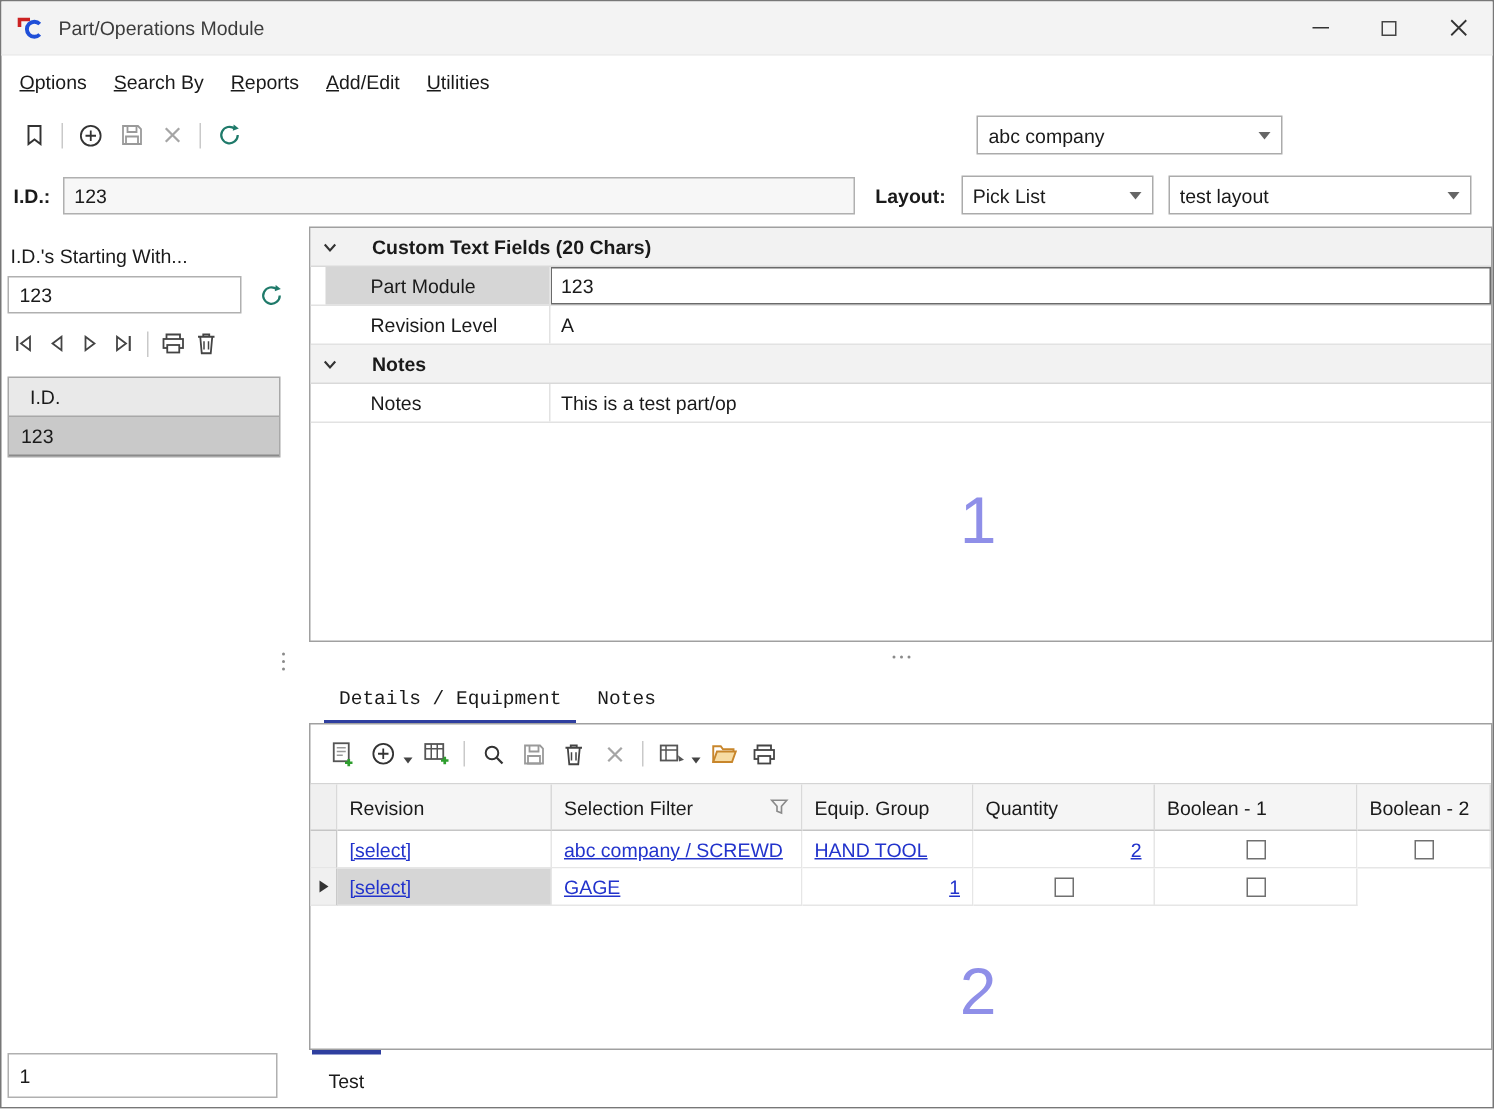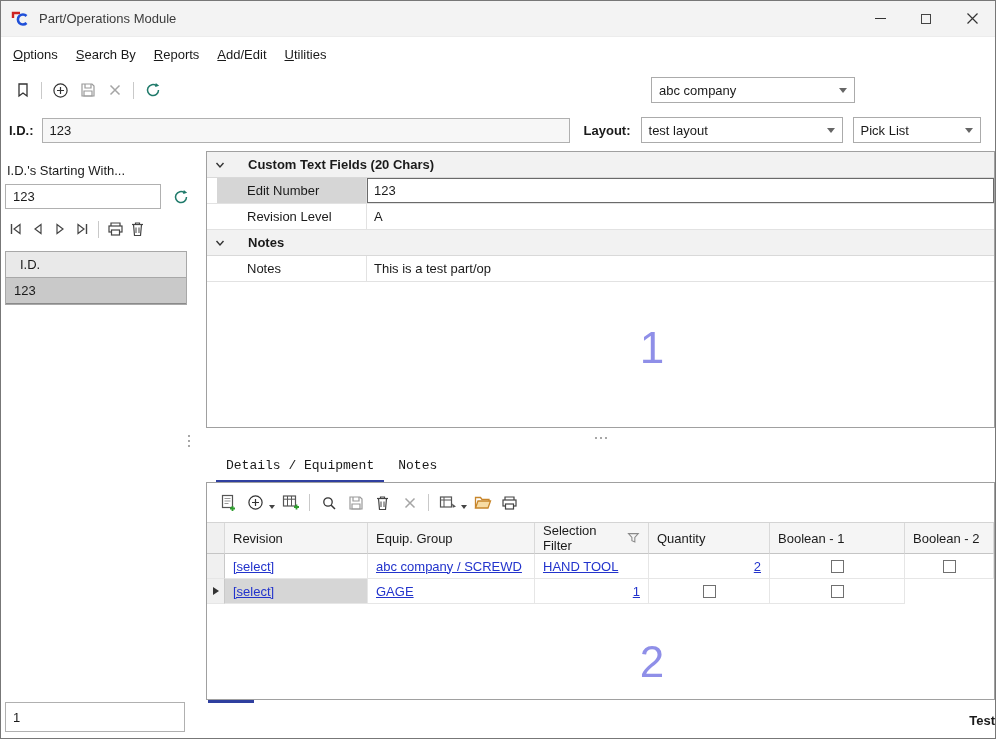--- a/index.html
+++ b/index.html
@@ -86,21 +86,21 @@
   .gc{border-right:1px solid #e6e6e6;border-bottom:1px solid #e6e6e6;height:25px;display:flex;align-items:center;padding:0 8px;background:#fff;}
   .gc.selcell{background:#f0f0f0;border-right:1px solid #c9c9c9;padding:0;justify-content:center;}
   .gc.qty{justify-content:flex-end;}
   .gc.boolc{justify-content:center;}
   .gc.current{background:#d6d6d6;}
   .row-marker{width:0;height:0;border-top:4.5px solid transparent;border-bottom:4.5px solid transparent;border-left:6px solid #333;}
   a.link{color:var(--link);text-decoration:underline;cursor:pointer;}
   .checkbox{width:13px;height:13px;border:1px solid #707070;background:#fff;}
   .footer{flex:0 0 38px;position:relative;}
   .footer-indicator{position:absolute;top:0;left:2px;width:46px;height:3px;background:var(--accent);}
-  .footer-tab{font-weight:bold;padding:13px 0 0 13px;text-align:right;}
+  .footer-tab{font-weight:normal;padding:13px 0 0 13px;}
   svg{display:block;}
 </style>
 </head>
 <body>
 
 <div class="window">
 
   <div class="titlebar">
     <span>
       <svg width="20" height="18" viewBox="0 0 20 18">
@@ -166,26 +166,26 @@
     <div class="combo company-combo">
       <span>abc company</span>
       <span class="tri"></span>
     </div>
   </div>
 
   <div class="idrow">
     <span class="blabel">I.D.:</span>
     <input class="txt id-input" value="123" style="">
     <span class="blabel layout-label">Layout:</span>
+    <div class="combo picklist-combo">
+      <span>Pick List</span>
+      <span class="tri"></span>
+    </div>
     <div class="combo layout-combo">
       <span>test layout</span>
-      <span class="tri"></span>
-    </div>
-    <div class="combo picklist-combo">
-      <span>Pick List</span>
       <span class="tri"></span>
     </div>
   </div>
 
   <div class="body">
 
     <div class="sidebar">
       <div class="side-label">I.D.'s Starting With...</div>
       <div class="filter-row">
         <input class="txt filter-input" value="123" style="">
@@ -253,21 +253,21 @@
 
       <div class="prop-panel">
         <div class="section-head">
           <svg width="12" height="12" viewBox="0 0 12 12">
               <path d="M2.5 4l3.5 4 3.5-4" fill="none" stroke="#333" stroke-width="1.4"></path>
             </svg>
           <span>Custom Text Fields (20 Chars)</span>
         </div>
         <div class="prop-row">
           <span class="prop-ind"></span>
-          <span class="prop-label selected">Edit Number</span>
+          <span class="prop-label selected">Part Module</span>
           <span class="prop-value focused">123</span>
         </div>
         <div class="prop-row">
           <span class="prop-ind"></span>
           <span class="prop-label">Revision Level</span>
           <span class="prop-value">A</span>
         </div>
         <div class="section-head">
           <svg width="12" height="12" viewBox="0 0 12 12">
               <path d="M2.5 4l3.5 4 3.5-4" fill="none" stroke="#333" stroke-width="1.4"></path>
@@ -367,27 +367,27 @@
                   <rect x="2" y="5" width="13" height="6" fill="none" stroke="#444" stroke-width="1.2"></rect>
                   <rect x="4.5" y="9" width="8" height="5" fill="#fff" stroke="#444" stroke-width="1.2"></rect>
                 </svg>
             </div>
           </div>
 
           <div class="equip-grid">
 
             <div class="gh sel-col"></div>
             <div class="gh">Revision</div>
-            <div class="gh">Equip. Group</div>
             <div class="gh gh-filter">
               <span>Selection Filter</span>
               <svg width="13" height="12" viewBox="0 0 13 12">
                   <path d="M1.5 1.5h10L8 5.5V10l-3-1.2V5.5z" fill="none" stroke="#8a8a8a" stroke-width="1.1"></path>
                 </svg>
             </div>
+            <div class="gh">Equip. Group</div>
             <div class="gh">Quantity</div>
             <div class="gh">Boolean - 1</div>
             <div class="gh">Boolean - 2</div>
 
             <div class="gc selcell"></div>
             <div class="gc">
                 <a class="link">[select]</a>
               </div>
             <div class="gc">
                 <a class="link">abc company / SCREWD</a>

